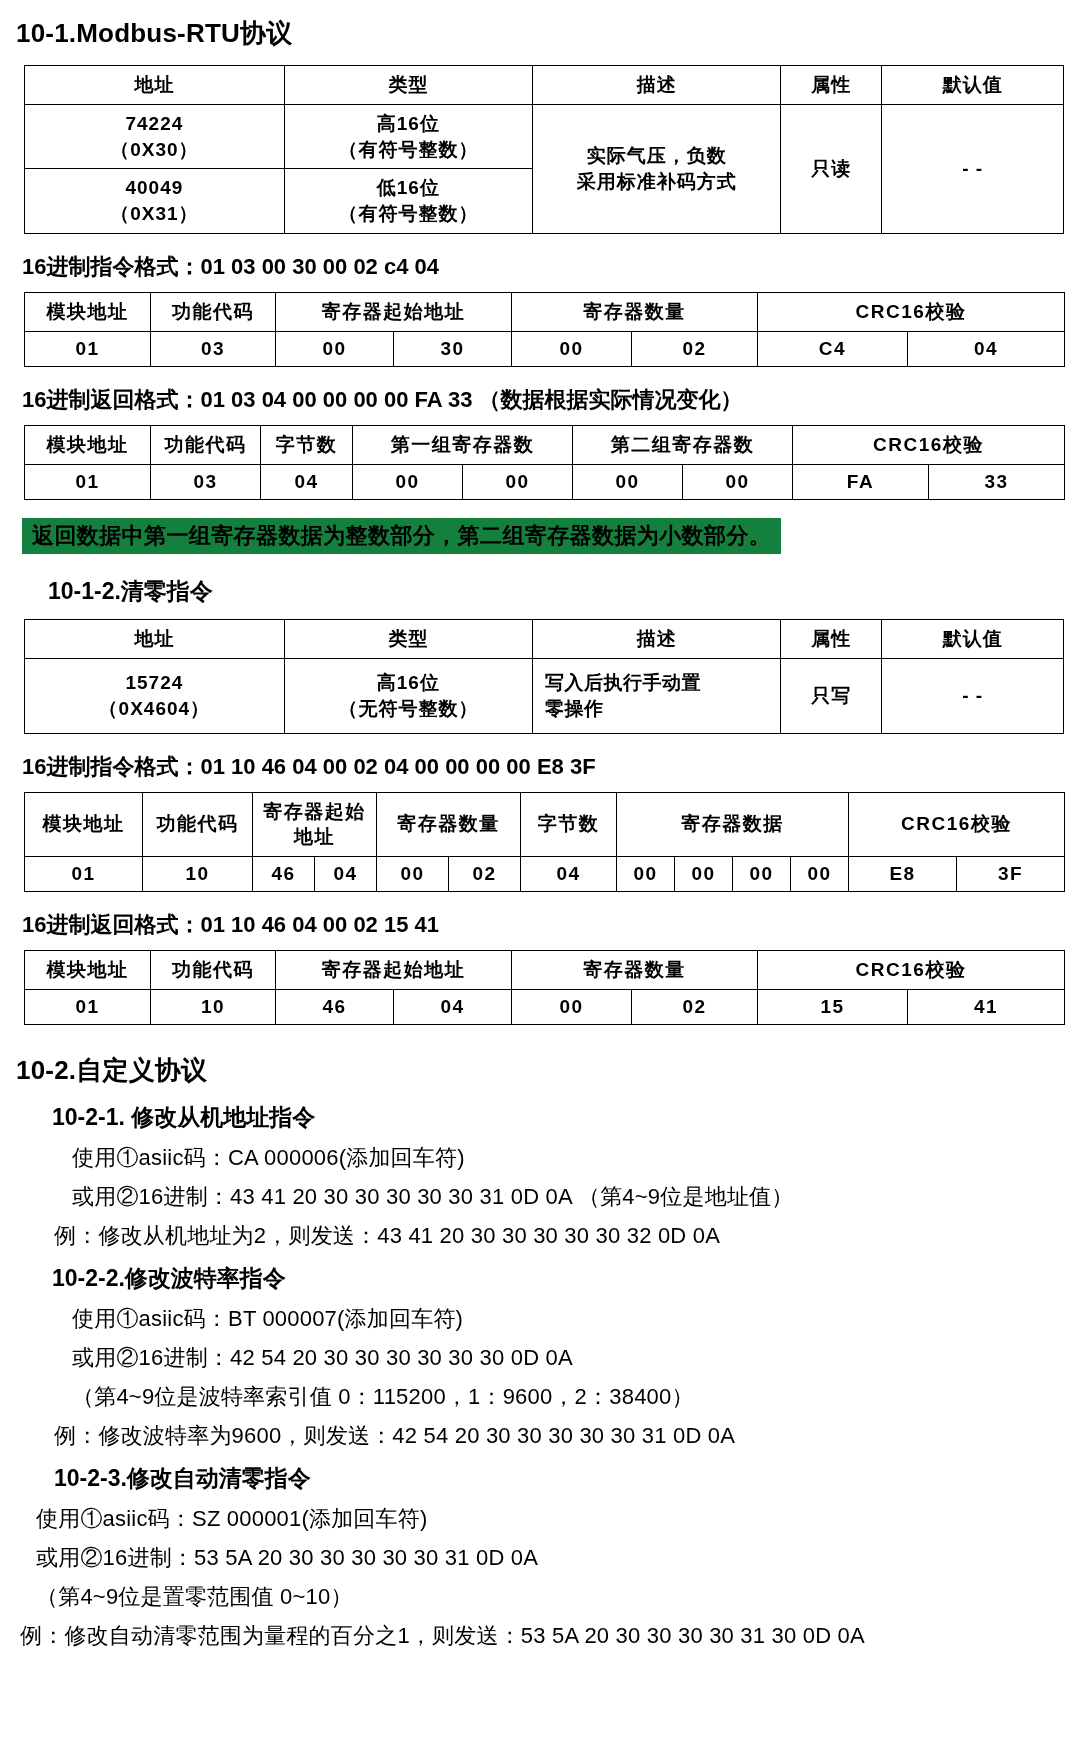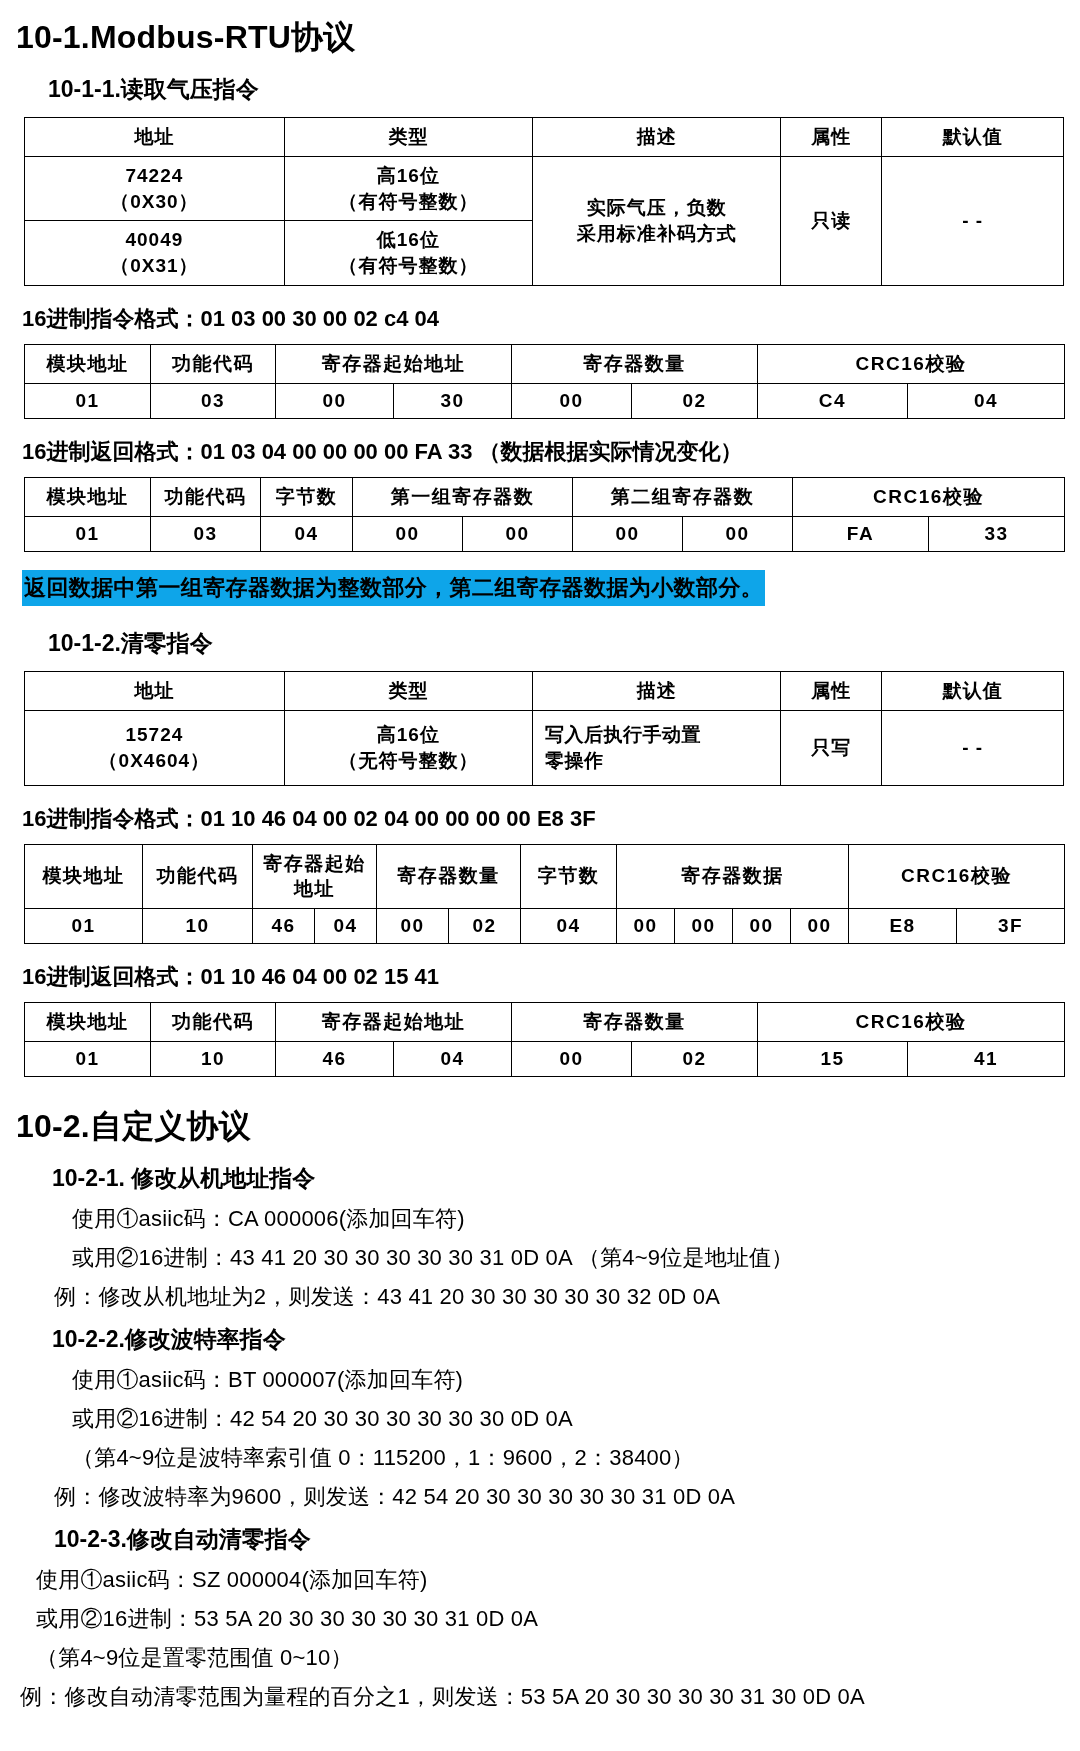--- a/index.html
+++ b/index.html
@@ -13,21 +13,21 @@
     font-family: "Liberation Sans", sans-serif;
     color: #000000;
     -webkit-font-smoothing: antialiased;
   }
   .page {
     width: 1080px;
     padding: 10px 14px 18px 14px;
     box-sizing: border-box;
   }
   h1.sec {
-    font-size: 32px;
+    font-size: 26px;
     font-weight: bold;
     margin: 6px 0 14px 2px;
     letter-spacing: 0.2px;
   }
   h2.sub {
     font-size: 23px;
     font-weight: bold;
     margin: 14px 0 12px 34px;
   }
   .fmt-line {
@@ -47,25 +47,25 @@
     vertical-align: middle;
     font-size: 19px;
     font-weight: bold;
     padding: 6px 2px;
     letter-spacing: 1px;
   }
   table.reg td {
     letter-spacing: 1.5px;
   }
   .hl {
-    background: #0ea5e9;
+    background: #15803d;
     font-size: 22px;
     font-weight: bold;
     display: inline-block;
-    padding: 3px 2px;
+    padding: 3px 10px;
     margin: 18px 0 8px 8px;
     letter-spacing: 0.4px;
   }
   .two-line {
     line-height: 1.35;
   }
   .cell-left {
     text-align: left !important;
     padding-left: 12px !important;
     letter-spacing: 0.5px;
@@ -87,21 +87,20 @@
   .ind0 { margin-left: 6px !important; }
   .spacer-lg { height: 22px; }
 </style>
 </head>
 <body>
 
 <div class="page">
 
   <h1 class="sec">10-1.Modbus-RTU协议</h1>
 
-  <h2 class="sub">10-1-1.读取气压指令</h2>
 
   <table class="spec" style="width:1040px">
     <colgroup>
       <col style="width:226px">
         <col style="width:216px">
         <col style="width:216px">
         <col style="width:88px">
         <col style="width:158px">
     </colgroup>
     <tbody>
@@ -327,20 +326,20 @@
     <p class="ind1">或用②16进制：43 41 20 30 30 30 30 30 31 0D 0A （第4~9位是地址值）</p>
     <p class="ind2">例：修改从机地址为2，则发送：43 41 20 30 30 30 30 30 32 0D 0A</p>
 
     <h2>10-2-2.修改波特率指令</h2>
     <p class="ind1">使用①asiic码：BT 000007(添加回车符)</p>
     <p class="ind1">或用②16进制：42 54 20 30 30 30 30 30 30 0D 0A</p>
     <p class="ind1">（第4~9位是波特率索引值 0：115200，1：9600，2：38400）</p>
     <p class="ind2">例：修改波特率为9600，则发送：42 54 20 30 30 30 30 30 31 0D 0A</p>
 
     <h2 class="ind2" style="margin-left:40px">10-2-3.修改自动清零指令</h2>
-    <p class="ind3">使用①asiic码：SZ 000004(添加回车符)</p>
+    <p class="ind3">使用①asiic码：SZ 000001(添加回车符)</p>
     <p class="ind3">或用②16进制：53 5A 20 30 30 30 30 30 31 0D 0A</p>
     <p class="ind3">（第4~9位是置零范围值 0~10）</p>
     <p class="ind0">例：修改自动清零范围为量程的百分之1，则发送：53 5A 20 30 30 30 30 31 30 0D 0A</p>
 
   </div>
 
 </div>
 
 </body></html>

